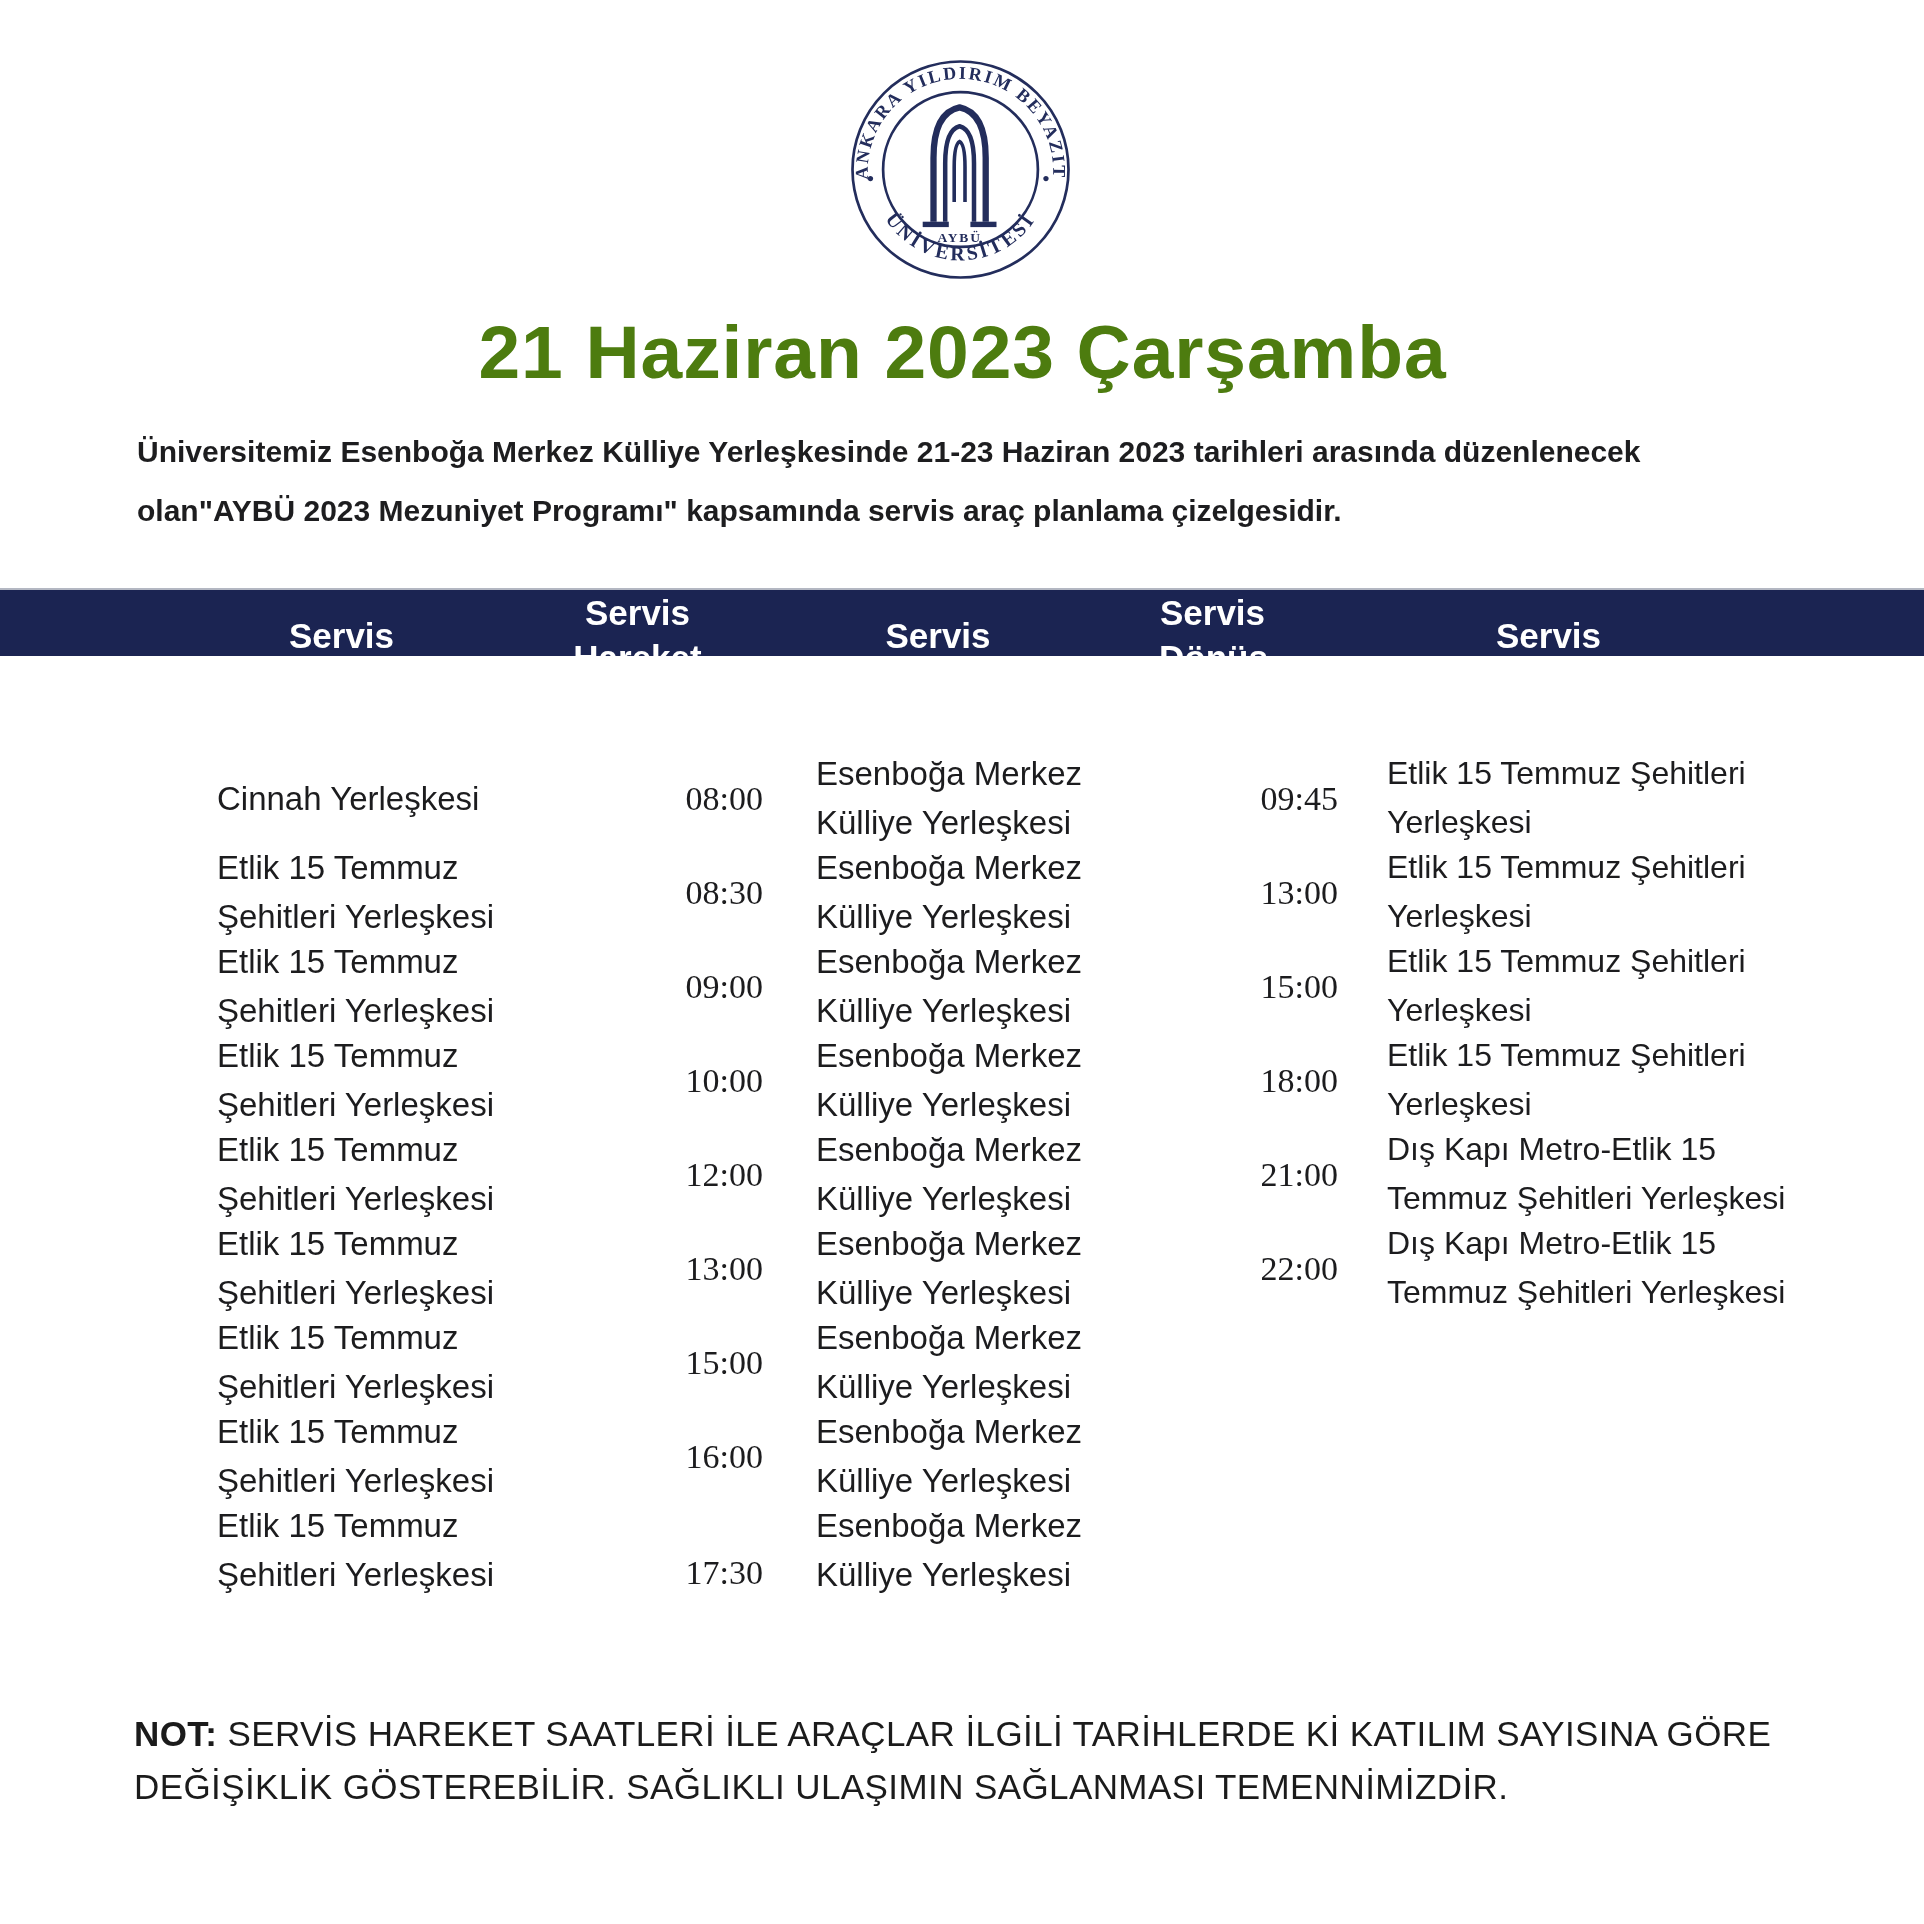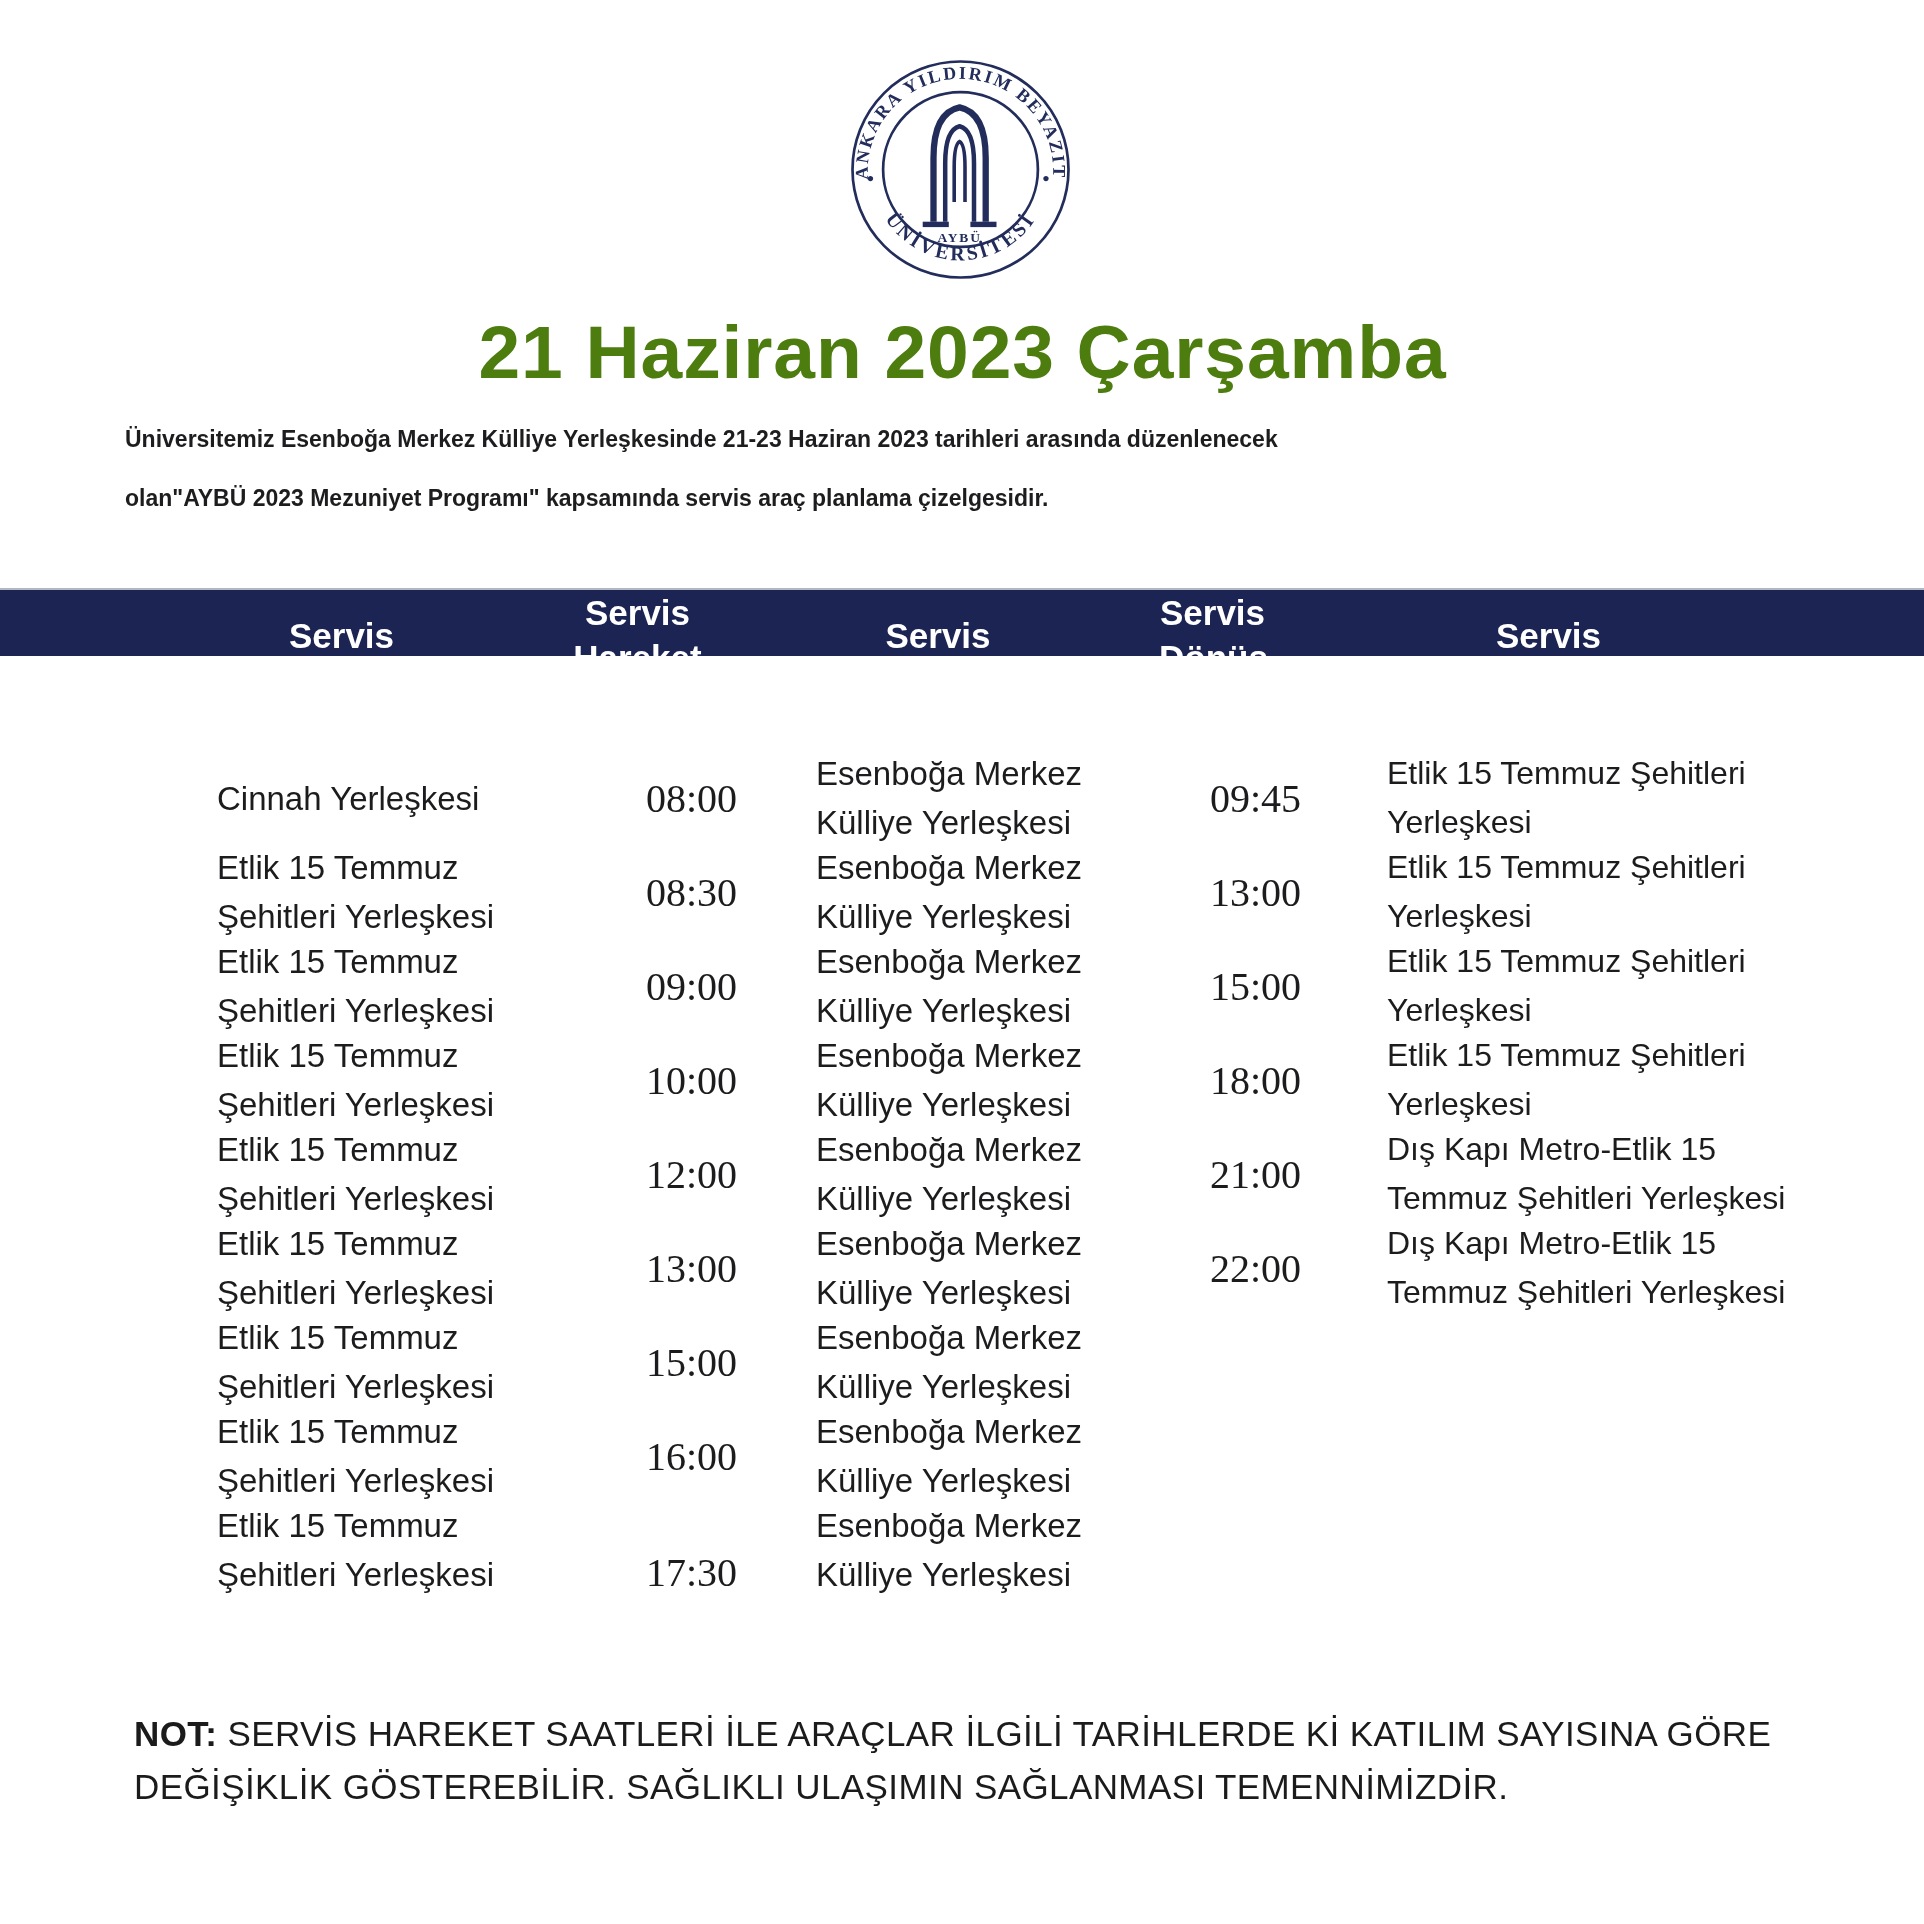--- a/index.html
+++ b/index.html
@@ -28,22 +28,22 @@
     font-size: 75px;
     font-weight: 700;
     letter-spacing: 0.9px;
     color: #4d7c0f;
   }
 
   
   .intro {
     position: absolute;
     top: 410px; left: 125px; width: 1693px;
-    margin: 0;
-    font-size: 23px;
+    margin: 12px;
+    font-size: 30px;
     font-weight: 700;
     line-height: 59px;
     color: #1d1d1f;
     white-space: pre-line;
   }
 
   
   .thead {
     position: absolute;
     top: 588px; left: 0; right: 0;
@@ -83,23 +83,23 @@
     font-size: 33px;
     font-weight: 300;
     line-height: 49px;
     white-space: pre-line;
     color: #1c1c1e;
   }
   .c1 { padding-left: 51px; }
   .c3 { padding-left: 53px; }
   .c5 { padding-left: 49px; font-size: 32px; }
   .time {
-    text-align: center;
+    text-align: right;
     font-family: "Liberation Serif", serif;
-    font-size: 40px;
+    font-size: 34px;
     font-weight: 400;
     padding-left: 0;
   }
   .trow:last-child .c2 { align-self: end; padding-bottom: 1.8px; }
 
   
   .note {
     position: absolute;
     top: 1707px; left: 134px; right: 134px;
     text-align: left;

